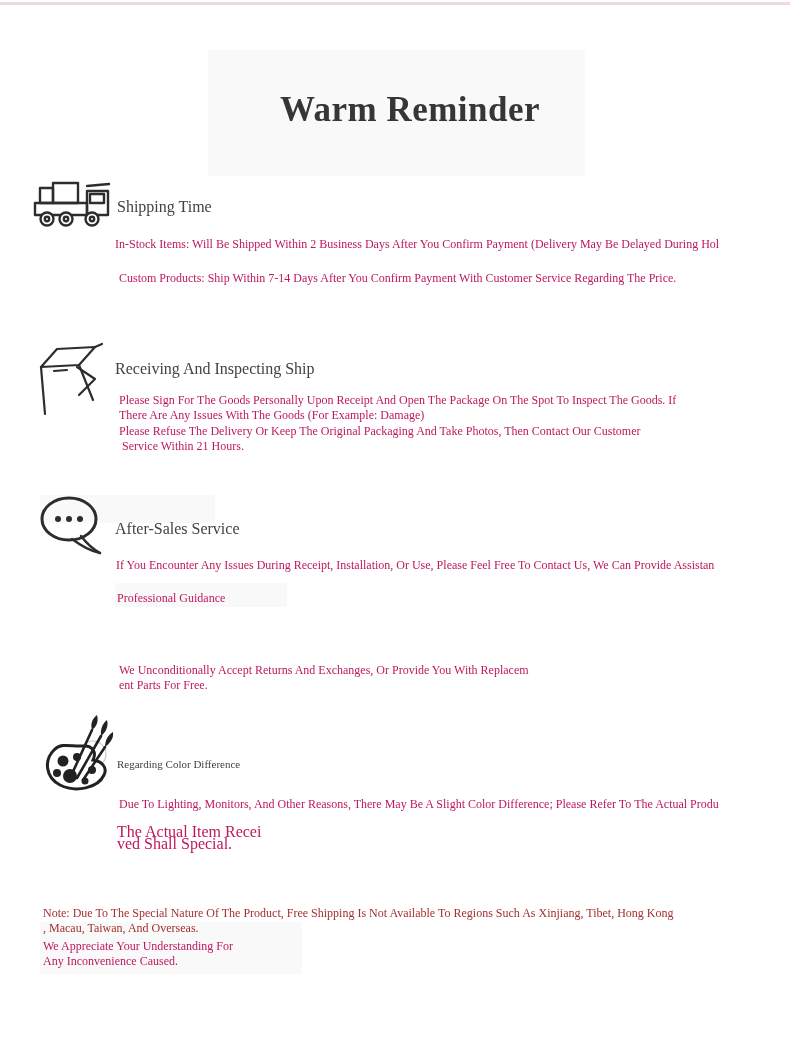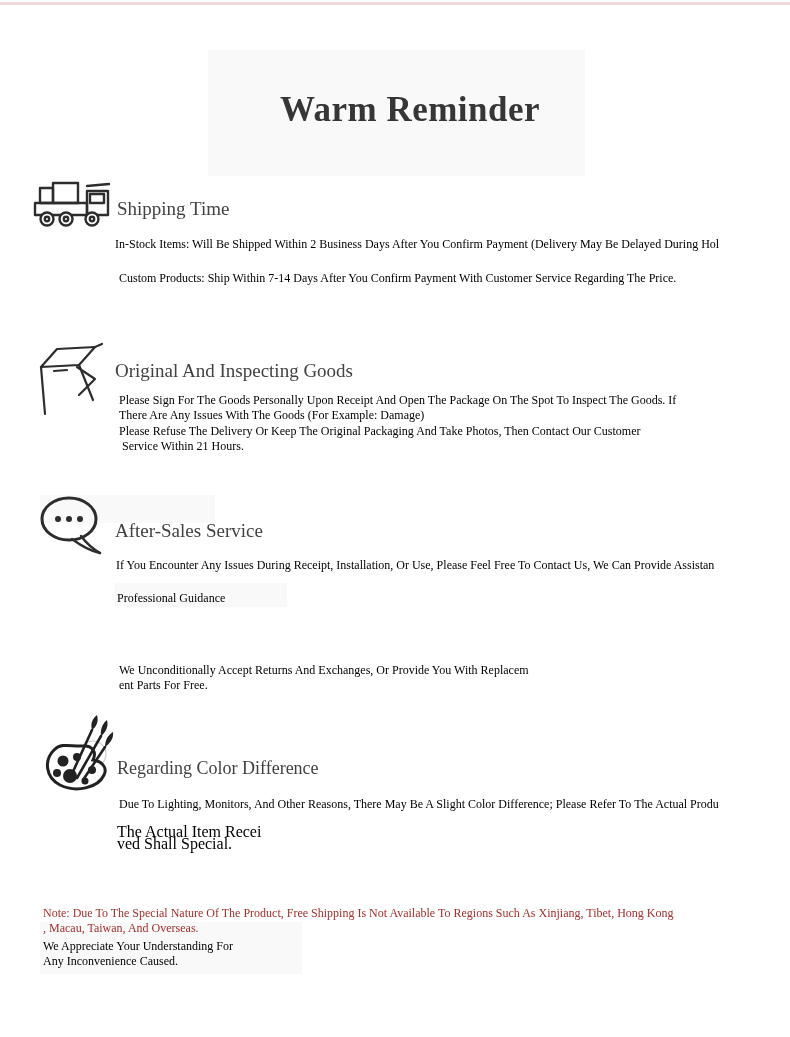--- a/index.html
+++ b/index.html
@@ -6,23 +6,23 @@
   .page{
     position:relative;width:790px;height:1037px;background:#ffffff;overflow:hidden;
     font-family:Liberation Serif, serif;color:#3f3f3f;
   }
   .topbar{position:absolute;top:2px;left:0;width:790px;height:3px;background:var(--topbar,#f0d9dc);}
   .patch{position:absolute;background:rgba(0,0,0,0.022);pointer-events:none;}
   .title{
     position:absolute;top:90px;left:30px;width:760px;text-align:center;
     font-size:35px;font-weight:700;letter-spacing:.5px;color:var(--title,#363636);
   }
-  .h{position:absolute;font-size:19px;color:#424242;white-space:nowrap;}
-  .h.small{font-size:18px;}
-  .t{position:absolute;font-size:12px;line-height:14.5px;color:#000000;white-space:nowrap;}
+  .h{position:absolute;font-size:16px;color:#424242;white-space:nowrap;}
+  .h.small{font-size:11px;}
+  .t{position:absolute;font-size:12px;line-height:14.5px;color:#be185d;white-space:nowrap;}
   .t.tight{line-height:11.5px;font-size:16px;}
   .red{color:var(--notered,#a4302f);}
   .icon{position:absolute;}
   .icon svg{display:block;}
 </style>
 </head>
 <body>
 
 <div class="page">
 
@@ -58,21 +58,21 @@
   <div class="icon" style="top:340px;left:36px;">
     <svg width="68" height="76" viewBox="0 0 68 76" fill="none" stroke="#2d2d2d" stroke-width="2.2" stroke-linejoin="round" stroke-linecap="round">
       <path d="M5,27 L21,9 L59,7 L43,25 Z"></path>
       <path d="M59,7 L66,4"></path>
       <path d="M18,31 L31,30"></path>
       <path d="M5,27 L9,74"></path>
       <path d="M43,25 L57,60"></path>
       <path d="M41,27 L59,39 L43,55"></path>
     </svg>
   </div>
-  <div class="h" style="top:360px;left:115px;">Original And Inspecting Goods</div>
+  <div class="h" style="top:360px;left:115px;">Receiving And Inspecting Ship</div>
   <div class="t" style="top:393px;left:119px;">
     <div>Please Sign For The Goods Personally Upon Receipt And Open The Package On The Spot To Inspect The Goods. If</div>
     <div>There Are Any Issues With The Goods (For Example: Damage)</div>
   </div>
   <div class="t" style="top:424px;left:119px;">
     <div>Please Refuse The Delivery Or Keep The Original Packaging And Take Photos, Then Contact Our Customer</div>
     <div style="margin-left:3px;">Service Within 21 Hours.</div>
   </div>
 
   <div class="icon" style="top:494px;left:38px;">

